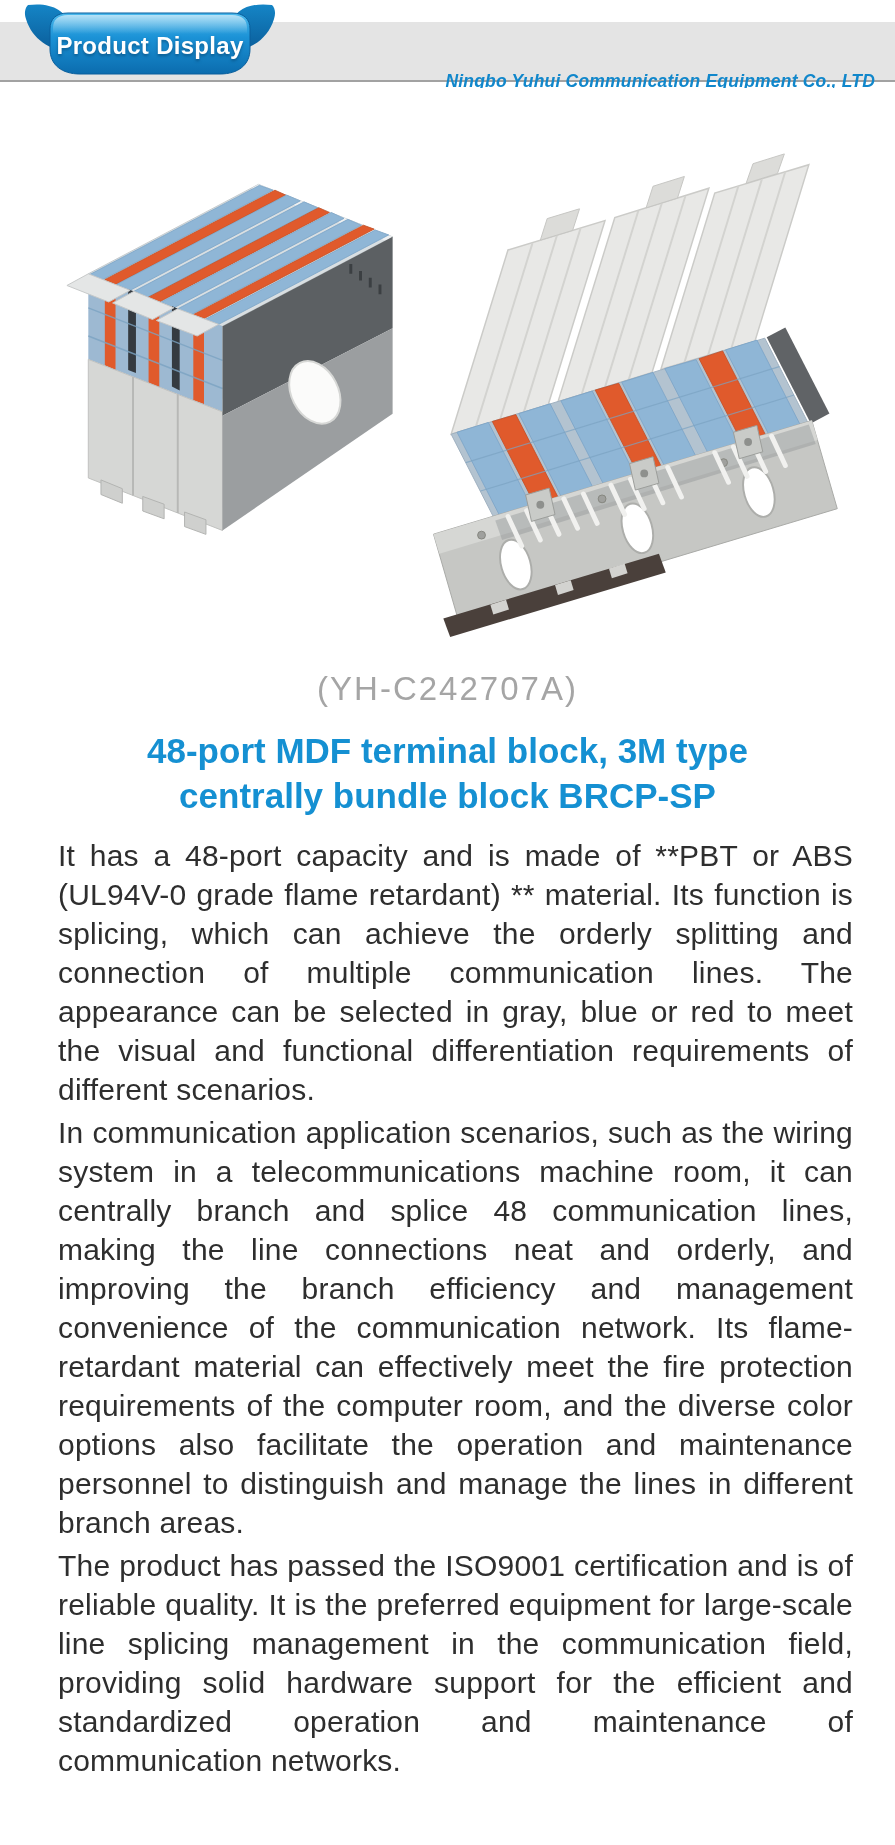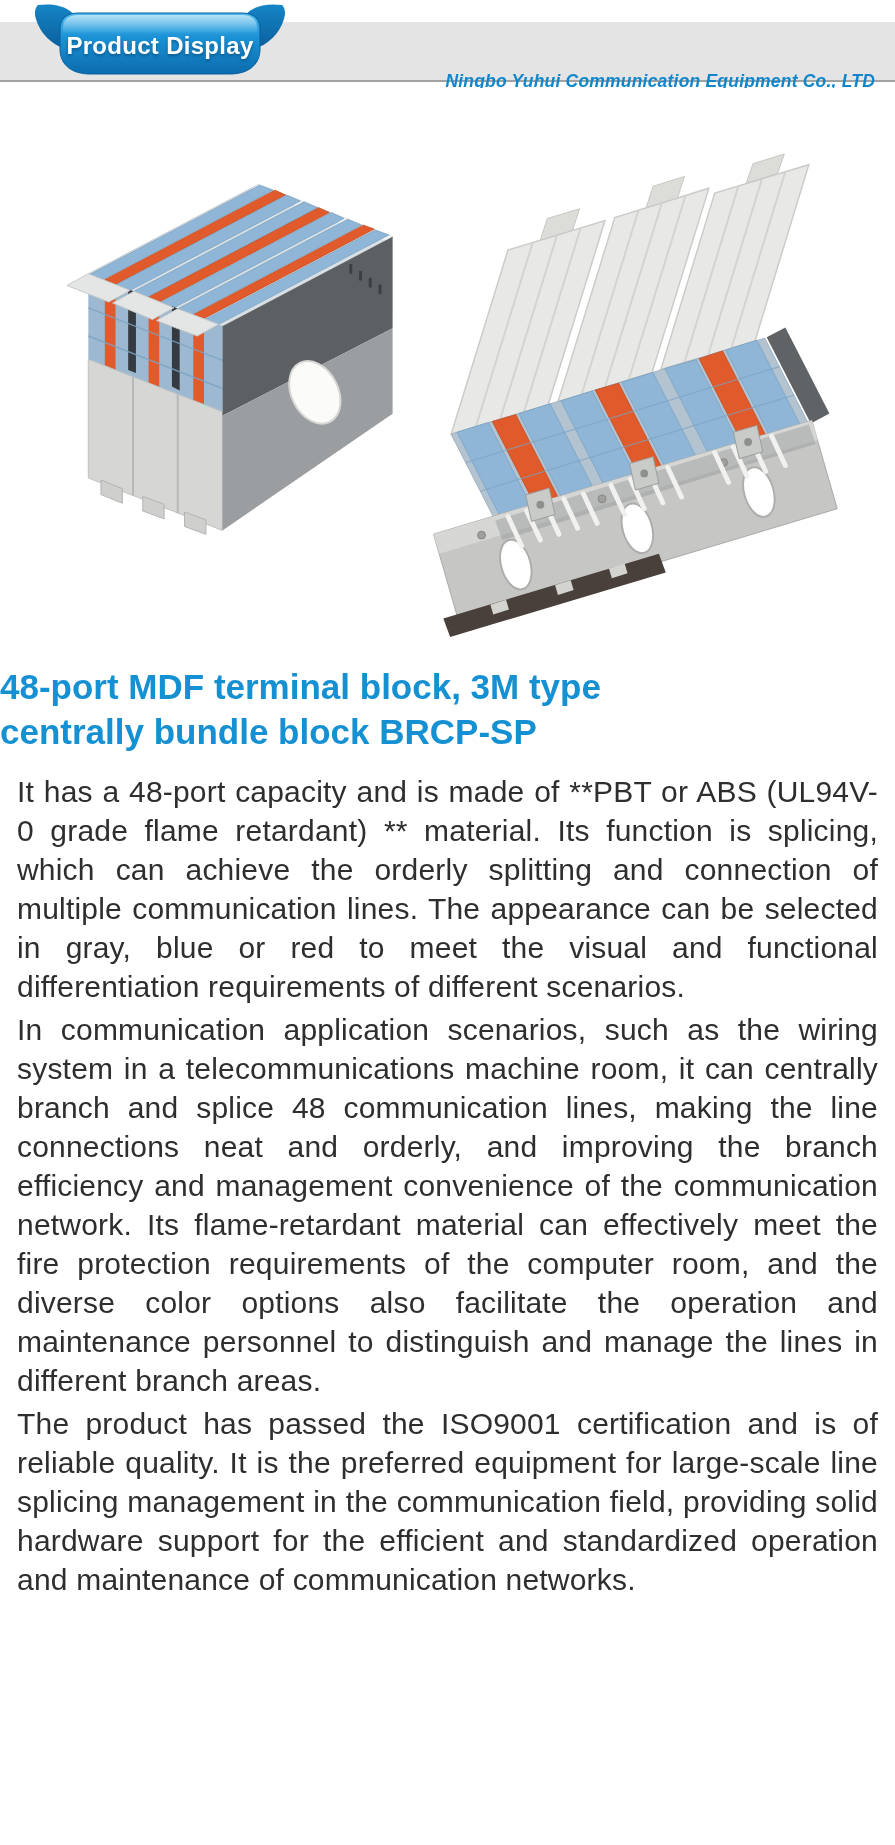--- a/index.html
+++ b/index.html
@@ -2,37 +2,37 @@
 <html><head>
 <meta charset="utf-8">
 <style>
   html,body{margin:0;padding:0;background:#ffffff;}
   body{width:895px;height:1845px;overflow:hidden;font-family:"Liberation Sans",sans-serif;}
   .page{position:relative;width:895px;height:1845px;background:#fff;}
 
   
   .header{position:relative;height:88px;}
   .header-bar{position:absolute;left:0;top:22px;width:100%;height:60px;background:#e4e4e4;border-bottom:2px solid #a2a2a2;box-sizing:border-box;}
-  .ribbon{position:absolute;left:26px;top:1px;width:268px;height:78px;}
+  .ribbon{position:absolute;left:16px;top:1px;width:268px;height:78px;}
   .ribbon svg{position:absolute;left:0;top:0;}
   .ribbon-label{position:absolute;left:0;right:0;top:31px;text-align:center;color:#ffffff;font-weight:bold;font-size:24px;letter-spacing:.3px;text-shadow:0 2px 3px rgba(6,60,100,.55);}
   .company{position:absolute;right:20px;top:47px;color:#1187cb;font-weight:bold;font-style:italic;font-size:17.5px;letter-spacing:.2px;margin-top:24px;}
 
   
   .photos{position:relative;height:556px;background:#fff;}
   .photo-left{position:absolute;left:64px;top:30px;}
   .photo-right{position:absolute;left:420px;top:62px;}
 
   
   .model{text-align:center;font-size:33px;color:#a5a5a5;letter-spacing:2px;margin:26px 0 0 0;font-weight:400;}
-  .title{font-size:35px;line-height:45px;color:#1590d2;font-weight:bold;margin:20px 0 18px 0;}
+  .title{text-align:center;font-size:35px;line-height:45px;color:#1590d2;font-weight:bold;margin:20px 0 18px 0;}
   .title span{display:block;}
 
   
-  .desc{padding:0 17px;}
+  .desc{padding:0 42px;margin-left:16px;}
   .desc p{margin:0 0 4px 0;font-size:30px;line-height:39px;color:#2e2e2e;text-align:justify;letter-spacing:.2px;}
 </style>
 </head>
 <body>
 
 <div class="page">
 
   <header class="header">
     <div class="header-bar"></div>
 
@@ -164,20 +164,21 @@
         <polygon points="318,288 342,281 348,308 324,315" fill="#c9cbc8" stroke="#9b9d9a" stroke-width="1"></polygon>
         <circle cx="333" cy="298" r="4" fill="#8e908d"></circle>
 
         <polygon points="22,478 242,412 249,431 29,497" fill="#4a403b"></polygon>
         <polygon points="70,464 86,459 89,469 73,474" fill="#d3d3d0"></polygon>
         <polygon points="136,444 152,439 155,449 139,454" fill="#d3d3d0"></polygon>
         <polygon points="191,427 207,422 210,432 194,437" fill="#d3d3d0"></polygon>
       </svg>
     </figure>
 
+    <div class="model">(YH-C242707A)</div>
 
     <h1 class="title">
       <span>48-port MDF terminal block, 3M type</span>
       <span>centrally bundle block BRCP-SP</span>
     </h1>
 
     <section class="desc">
       <p>It has a 48-port capacity and is made of **PBT or ABS (UL94V-0 grade flame retardant) ** material. Its function is splicing, which can achieve the orderly splitting and connection of multiple communication lines. The appearance can be selected in gray, blue or red to meet the visual and functional differentiation requirements of different scenarios.</p>
       <p>In communication application scenarios, such as the wiring system in a telecommunications machine room, it can centrally branch and splice 48 communication lines, making the line connections neat and orderly, and improving the branch efficiency and management convenience of the communication network. Its flame-retardant material can effectively meet the fire protection requirements of the computer room, and the diverse color options also facilitate the operation and maintenance personnel to distinguish and manage the lines in different branch areas.</p>
       <p>The product has passed the ISO9001 certification and is of reliable quality. It is the preferred equipment for large-scale line splicing management in the communication field, providing solid hardware support for the efficient and standardized operation and maintenance of communication networks.</p>

